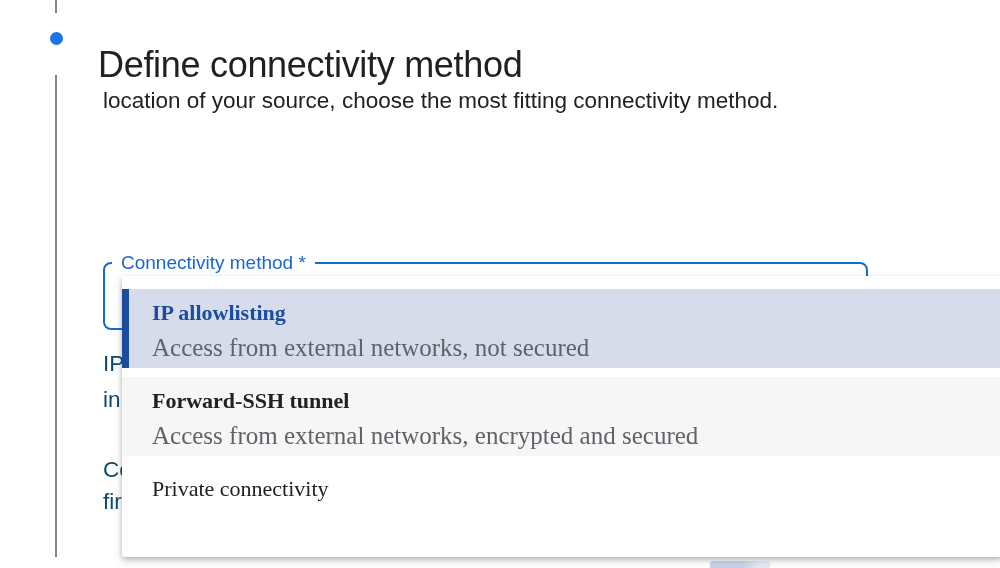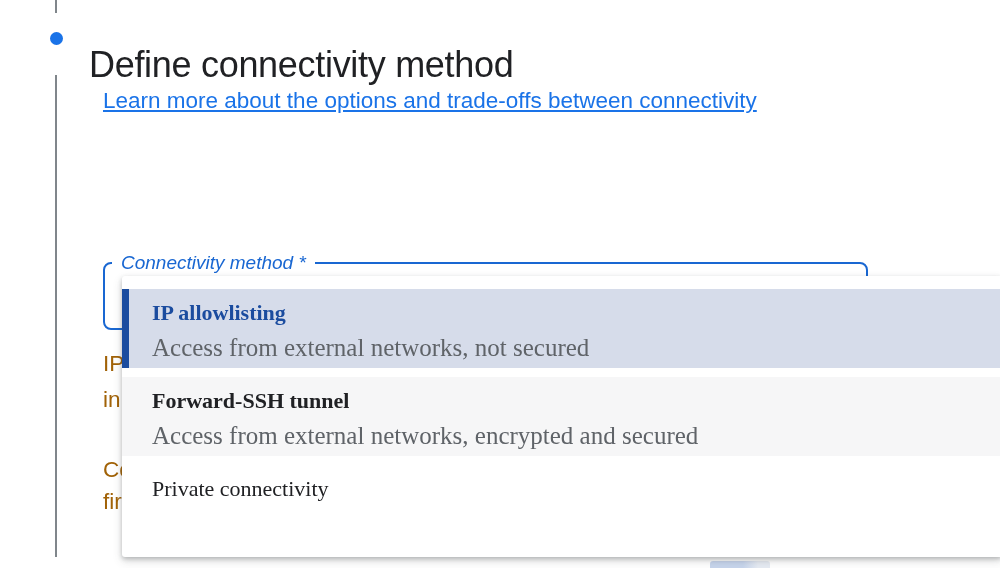--- a/index.html
+++ b/index.html
@@ -10,40 +10,40 @@
   
   .v-line{position:absolute;width:2px;background:#80868b;z-index:1;}
   #stepper-line-top{left:55px;top:0;height:13px;}
   #stepper-line-main{left:55px;top:75px;height:482px;}
   #step-bullet{
     position:absolute;left:50px;top:32px;width:13px;height:13px;border-radius:50%;
     background:#1a73e8;z-index:1;
   }
   
   #step-title{
-    position:absolute;left:89px;top:20px;font-size:36px;font-weight:400;
+    position:absolute;left:98px;top:20px;font-size:36px;font-weight:400;
     color:#202124;letter-spacing:-0.3px;z-index:1;white-space:nowrap;
   }
   #step-body{position:absolute;left:103px;top:83px;z-index:1;font-size:22.5px;}
   #step-body .line{height:36px;line-height:36px;white-space:nowrap;}
   #learn-more-link{color:#1a73e8;text-decoration:underline;cursor:pointer;}
   #learn-more-link .line{display:block;}
   .ext-icon{display:inline-block;vertical-align:-3px;margin-left:9px;}
   
   #select-box{
     position:absolute;left:103px;top:262px;width:765px;height:68px;
     border:2px solid #1967d2;border-radius:8px;background:#fff;z-index:2;
     box-sizing:border-box;cursor:pointer;
   }
   #select-label{
     position:absolute;left:112px;top:252px;z-index:3;background:#ffffff;
-    padding:0 9px;font-size:19px;line-height:22px;color:#1967d2;white-space:nowrap;font-style:italic;
+    padding:0 9px;font-size:19px;line-height:22px;color:#1967d2;white-space:nowrap;
   }
   
-  .fragment{position:absolute;left:103px;font-size:22.5px;line-height:26px;color:#a16207;z-index:1;white-space:nowrap;}
+  .fragment{position:absolute;left:103px;font-size:22.5px;line-height:26px;color:#0c4a6e;z-index:1;white-space:nowrap;}
   #fragment-0{top:351px;}
   #fragment-1{top:387px;text-align:right;}
   #fragment-2{top:457px;}
   #fragment-3{top:489px;}
   
   #dropdown-menu{
     position:absolute;left:122px;top:276px;width:880px;height:281px;z-index:10;
     background:#ffffff;border-radius:3px;
     box-shadow:0 2px 4px rgba(60,64,67,.28),0 4px 10px rgba(60,64,67,.18);
     box-sizing:border-box;padding-top:13px;font-family:Liberation Serif, serif;
@@ -76,22 +76,22 @@
 
 <div id="screen">
 
   <div id="stepper-line-top" class="v-line"></div>
   <div id="step-bullet"></div>
   <div id="stepper-line-main" class="v-line"></div>
 
   <h1 id="step-title">Define connectivity method</h1>
 
   <div id="step-body">
+    <div class="line">location of your source, choose the most fitting connectivity method.</div>
     <a id="learn-more-link">
-      <span class="line">Learn more about the options and trade-offs between connectivity</span>
     </a>
   </div>
 
   <div id="select-box"></div>
   <div id="select-label">Connectivity method *</div>
 
   <div id="fragment-0" class="fragment">IP</div>
   <div id="fragment-1" class="fragment">in</div>
   <div id="fragment-2" class="fragment">Co</div>
   <div id="fragment-3" class="fragment">fir</div>

